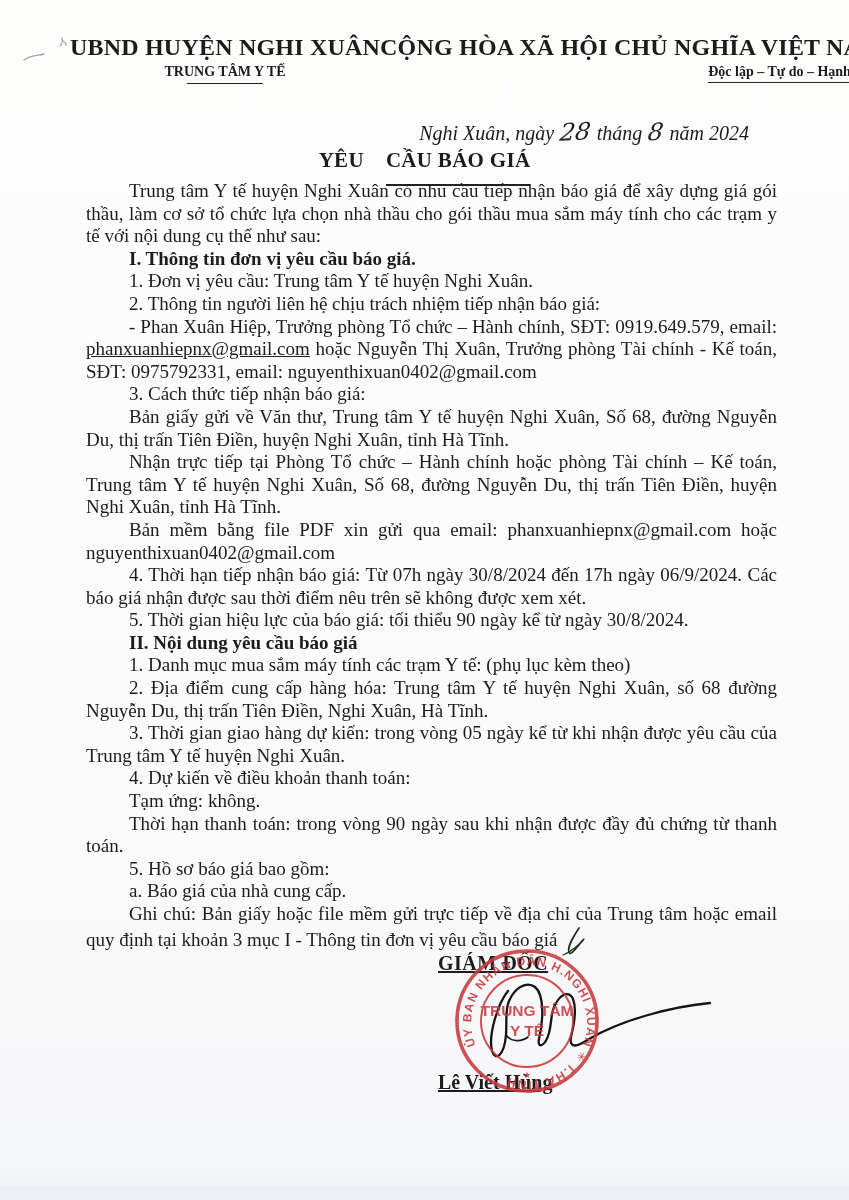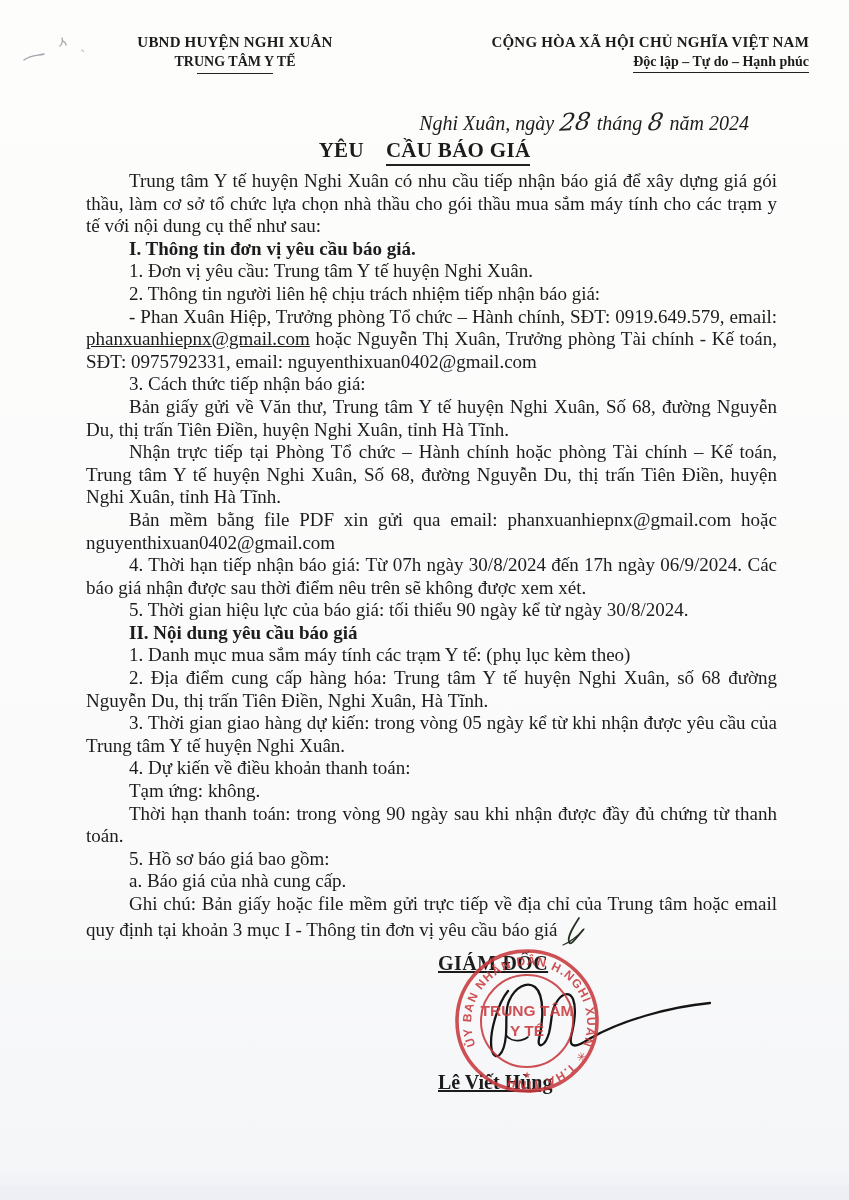--- a/index.html
+++ b/index.html
@@ -11,21 +11,21 @@
     overflow:hidden;
     font-family:"Liberation Serif","DejaVu Serif",serif;
     color:#1c1c1c;
   }
   .scan-strip{position:absolute;left:0;right:0;bottom:0;height:14px;background:#edeff5;}
   .corner-scribble{position:absolute;left:18px;top:30px;opacity:.55;}
 
   .header{display:flex;padding-top:34px;}
   .header-left{width:330px;margin-left:70px;text-align:center;}
   .header-right{flex:1;text-align:right;padding-right:40px;}
-  .h-line1{font-size:15px;font-weight:bold;letter-spacing:.2px;white-space:nowrap;}
+  .h-line1{font-size:24px;font-weight:bold;letter-spacing:.2px;white-space:nowrap;}
   .h-line2{font-size:14px;font-weight:bold;margin-top:3px;white-space:nowrap;}
   .short-rule{width:76px;border-bottom:1.8px solid #222;margin:3px auto 0;}
   .full-rule-wrap{display:inline-block;border-bottom:1.8px solid #222;padding-bottom:2px;}
 
   .dateline{
     margin-top:34px;
     text-align:right;
     padding-right:100px;
     font-style:italic;
     font-size:20px;
@@ -41,21 +41,21 @@
   }
 
   .doc-title{
     text-align:center;
     margin-top:2px;
     font-size:21px;
     font-weight:bold;
     letter-spacing:.3px;
   }
   .doc-title .t1{margin-right:22px;}
-  .doc-title .t2{border-bottom:2px solid #222;padding-bottom:2px;}
+  .doc-title .t2{border-bottom:2px solid #222;padding-bottom:12px;}
 
   .doc-body{
     margin:7px 72px 0 86px;
     font-size:19px;
     line-height:22.6px;
   }
   .para{margin:0;text-indent:43px;text-align:justify;}
   .para.bold{font-weight:bold;}
   .u{text-decoration:underline;margin-top:38px;}
   .flourish{vertical-align:-12px;margin-left:2px;}

